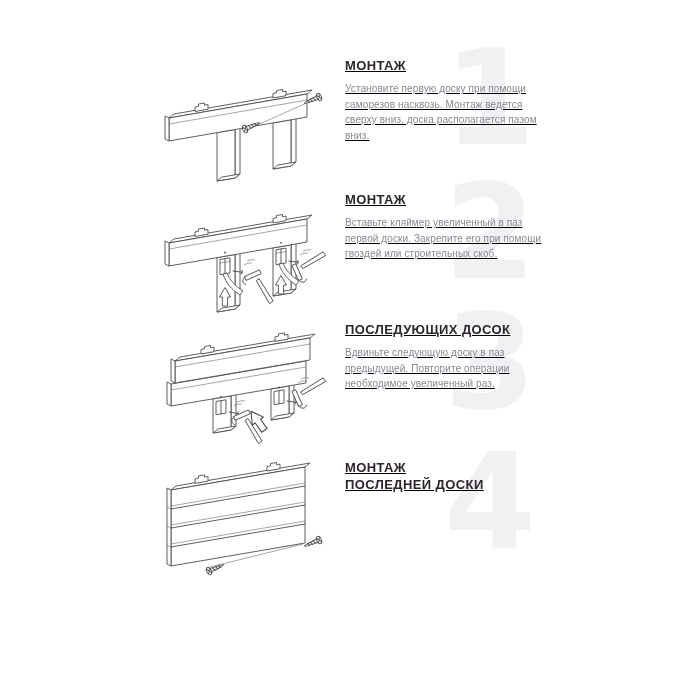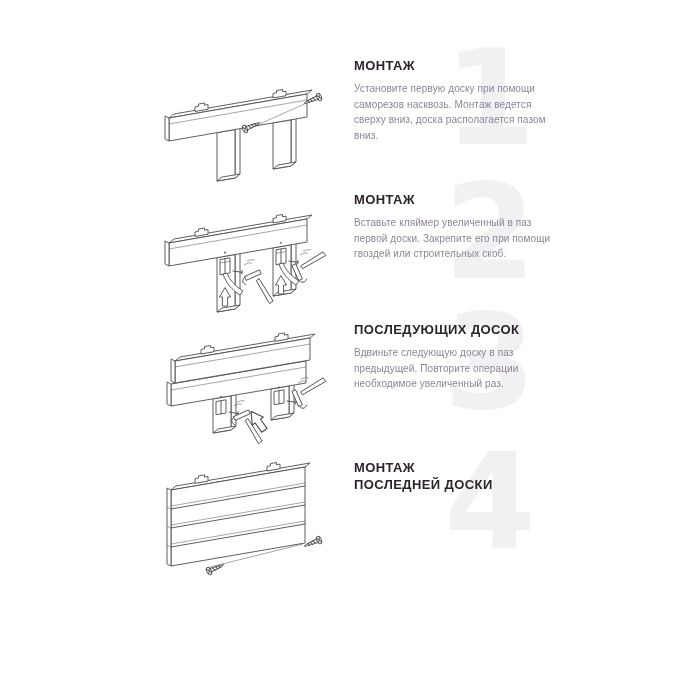--- a/index.html
+++ b/index.html
@@ -1,21 +1,21 @@
 <!DOCTYPE html>
 <html><head>
 <meta charset="utf-8">
 <style>
   html,body { margin:0; padding:0; }
   body {
     width:700px; height:700px; position:relative; overflow:hidden;
     background:#ffffff;
     font-family:"Liberation Sans", sans-serif;
   }
-  .text-block { position:absolute; left:354px; width:198px; z-index:2; }
+  .text-block { position:absolute; left:345px; width:198px; z-index:2;text-decoration:underline; }
   .step-title {
     font-size:13px; font-weight:bold; color:#2c242c;
     letter-spacing:0.4px; line-height:1.32; text-transform:uppercase;
   }
   .step-title span { display:block; }
   .step-desc {
     margin-top:7px; font-size:10px; color:#8e8494;
     line-height:1.55; letter-spacing:0.1px;
   }
   .step-num {

